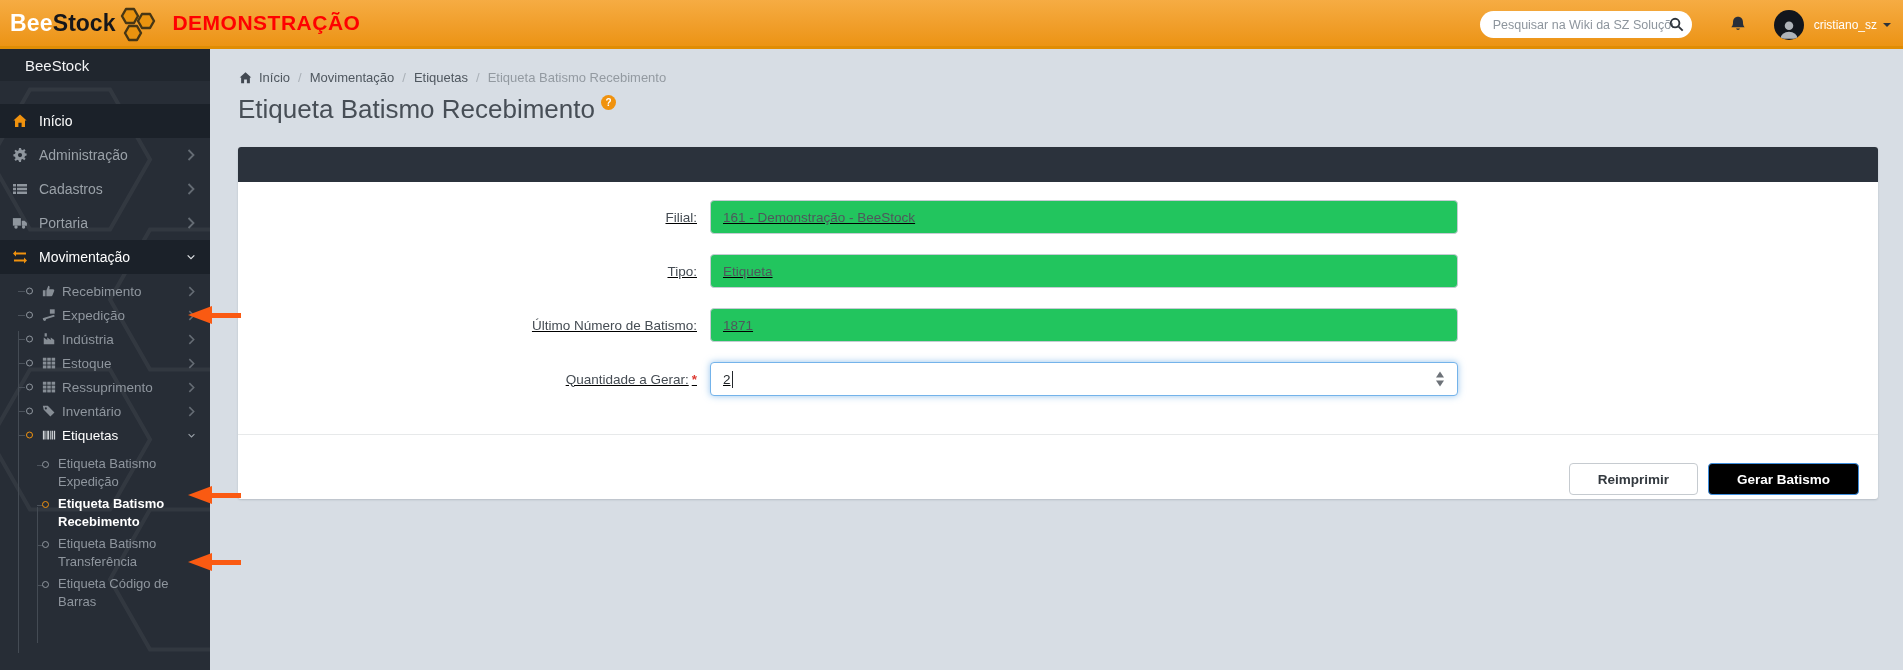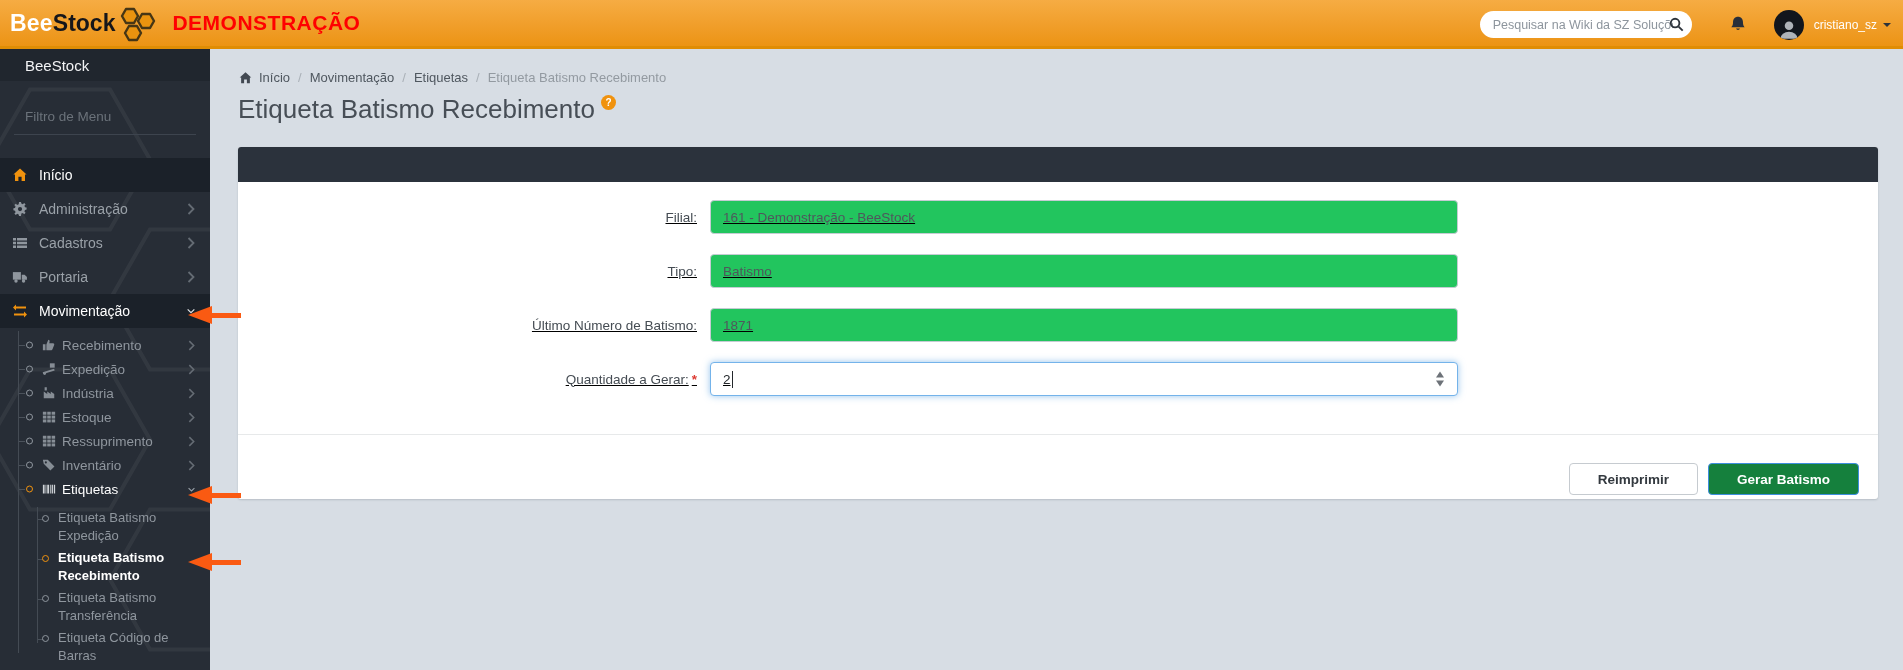--- a/index.html
+++ b/index.html
@@ -107,21 +107,21 @@
     display:flex; flex-direction:column; align-items:center; cursor:pointer; }
   .sp-up { width:0; height:0; border-left:4.5px solid transparent; border-right:4.5px solid transparent;
     border-bottom:6px solid #6d7278; }
   .sp-dn { width:0; height:0; border-left:4.5px solid transparent; border-right:4.5px solid transparent;
     border-top:6px solid #6d7278; margin-top:3px; }
   .pfoot { border-top:1px solid #e7e9ea; height:65px; padding:28px 19px;
     display:flex; justify-content:flex-end; gap:10px; }
   .btn { height:32px; border-radius:4px; font-size:13.5px; font-weight:600; padding:0 28px;
     cursor:pointer; font-family:inherit; }
   .btn.secondary { background:#ffffff; border:1px solid #c6cbd0; color:#33393f; }
-  .btn.primary { background:#15803d; border:1px solid #3e8ede; color:#ffffff; }
+  .btn.primary { background:#000000; border:1px solid #3e8ede; color:#ffffff; }
 
   
   .annot { position:absolute; left:188px; width:53px; height:18px; z-index:40; pointer-events:none; }
   .annot .head { position:absolute; left:0; top:0; width:0; height:0;
     border-top:9px solid transparent; border-bottom:9px solid transparent; border-right:24px solid #fa5a12; }
   .annot .tail { position:absolute; left:23px; top:6.5px; width:30px; height:5px; background:#fa5a12; }
   .annot.a1 { top:306px; } .annot.a2 { top:486px; } .annot.a3 { top:553px; }
 </style>
 </head>
 <body>
@@ -169,23 +169,20 @@
   <aside class="sidebar">
     <svg class="hexpattern" viewBox="0 0 210 620">
       <g fill="none" stroke="#ffffff" stroke-width="4">
         <polygon points="30,40 110,40 150,110 110,180 30,180 -10,110"></polygon>
         <polygon points="150,180 230,180 270,250 230,320 150,320 110,250"></polygon>
         <polygon points="30,320 110,320 150,390 110,460 30,460 -10,390"></polygon>
         <polygon points="150,460 230,460 270,530 230,600 150,600 110,530"></polygon>
       </g>
     </svg>
     <div class="brandstrip">BeeStock</div>
-    <div class="filter">
-      <input type="text" placeholder="Filtro de Menu" style="">
-    </div>
     <nav class="menu">
       <div class="mi active">
         <span class="ic">
           <svg viewBox="0 0 16 16">
               <path d="M8 1.4 14.6 7.4H13V14H9.6V9.8H6.4V14H3V7.4H1.4z"></path>
             </svg>
         </span>
         <span>Início</span>
       </div>
       <div class="mi">
@@ -410,21 +407,21 @@
 
     <section class="panel">
       <div class="phead"></div>
       <div class="pbody">
         <div class="frow">
           <div class="flabel">Filial:</div>
           <div class="finput disabled">161 - Demonstração - BeeStock</div>
         </div>
         <div class="frow">
           <div class="flabel">Tipo:</div>
-          <div class="finput disabled">Batismo</div>
+          <div class="finput disabled">Etiqueta</div>
         </div>
         <div class="frow">
           <div class="flabel">Último Número de Batismo:</div>
           <div class="finput disabled">1871</div>
         </div>
         <div class="frow">
           <div class="flabel"><span>Quantidade a Gerar:</span><span class="req">*</span></div>
           <div class="finput number">
             <span>2</span>
             <span class="tcaret"></span>

